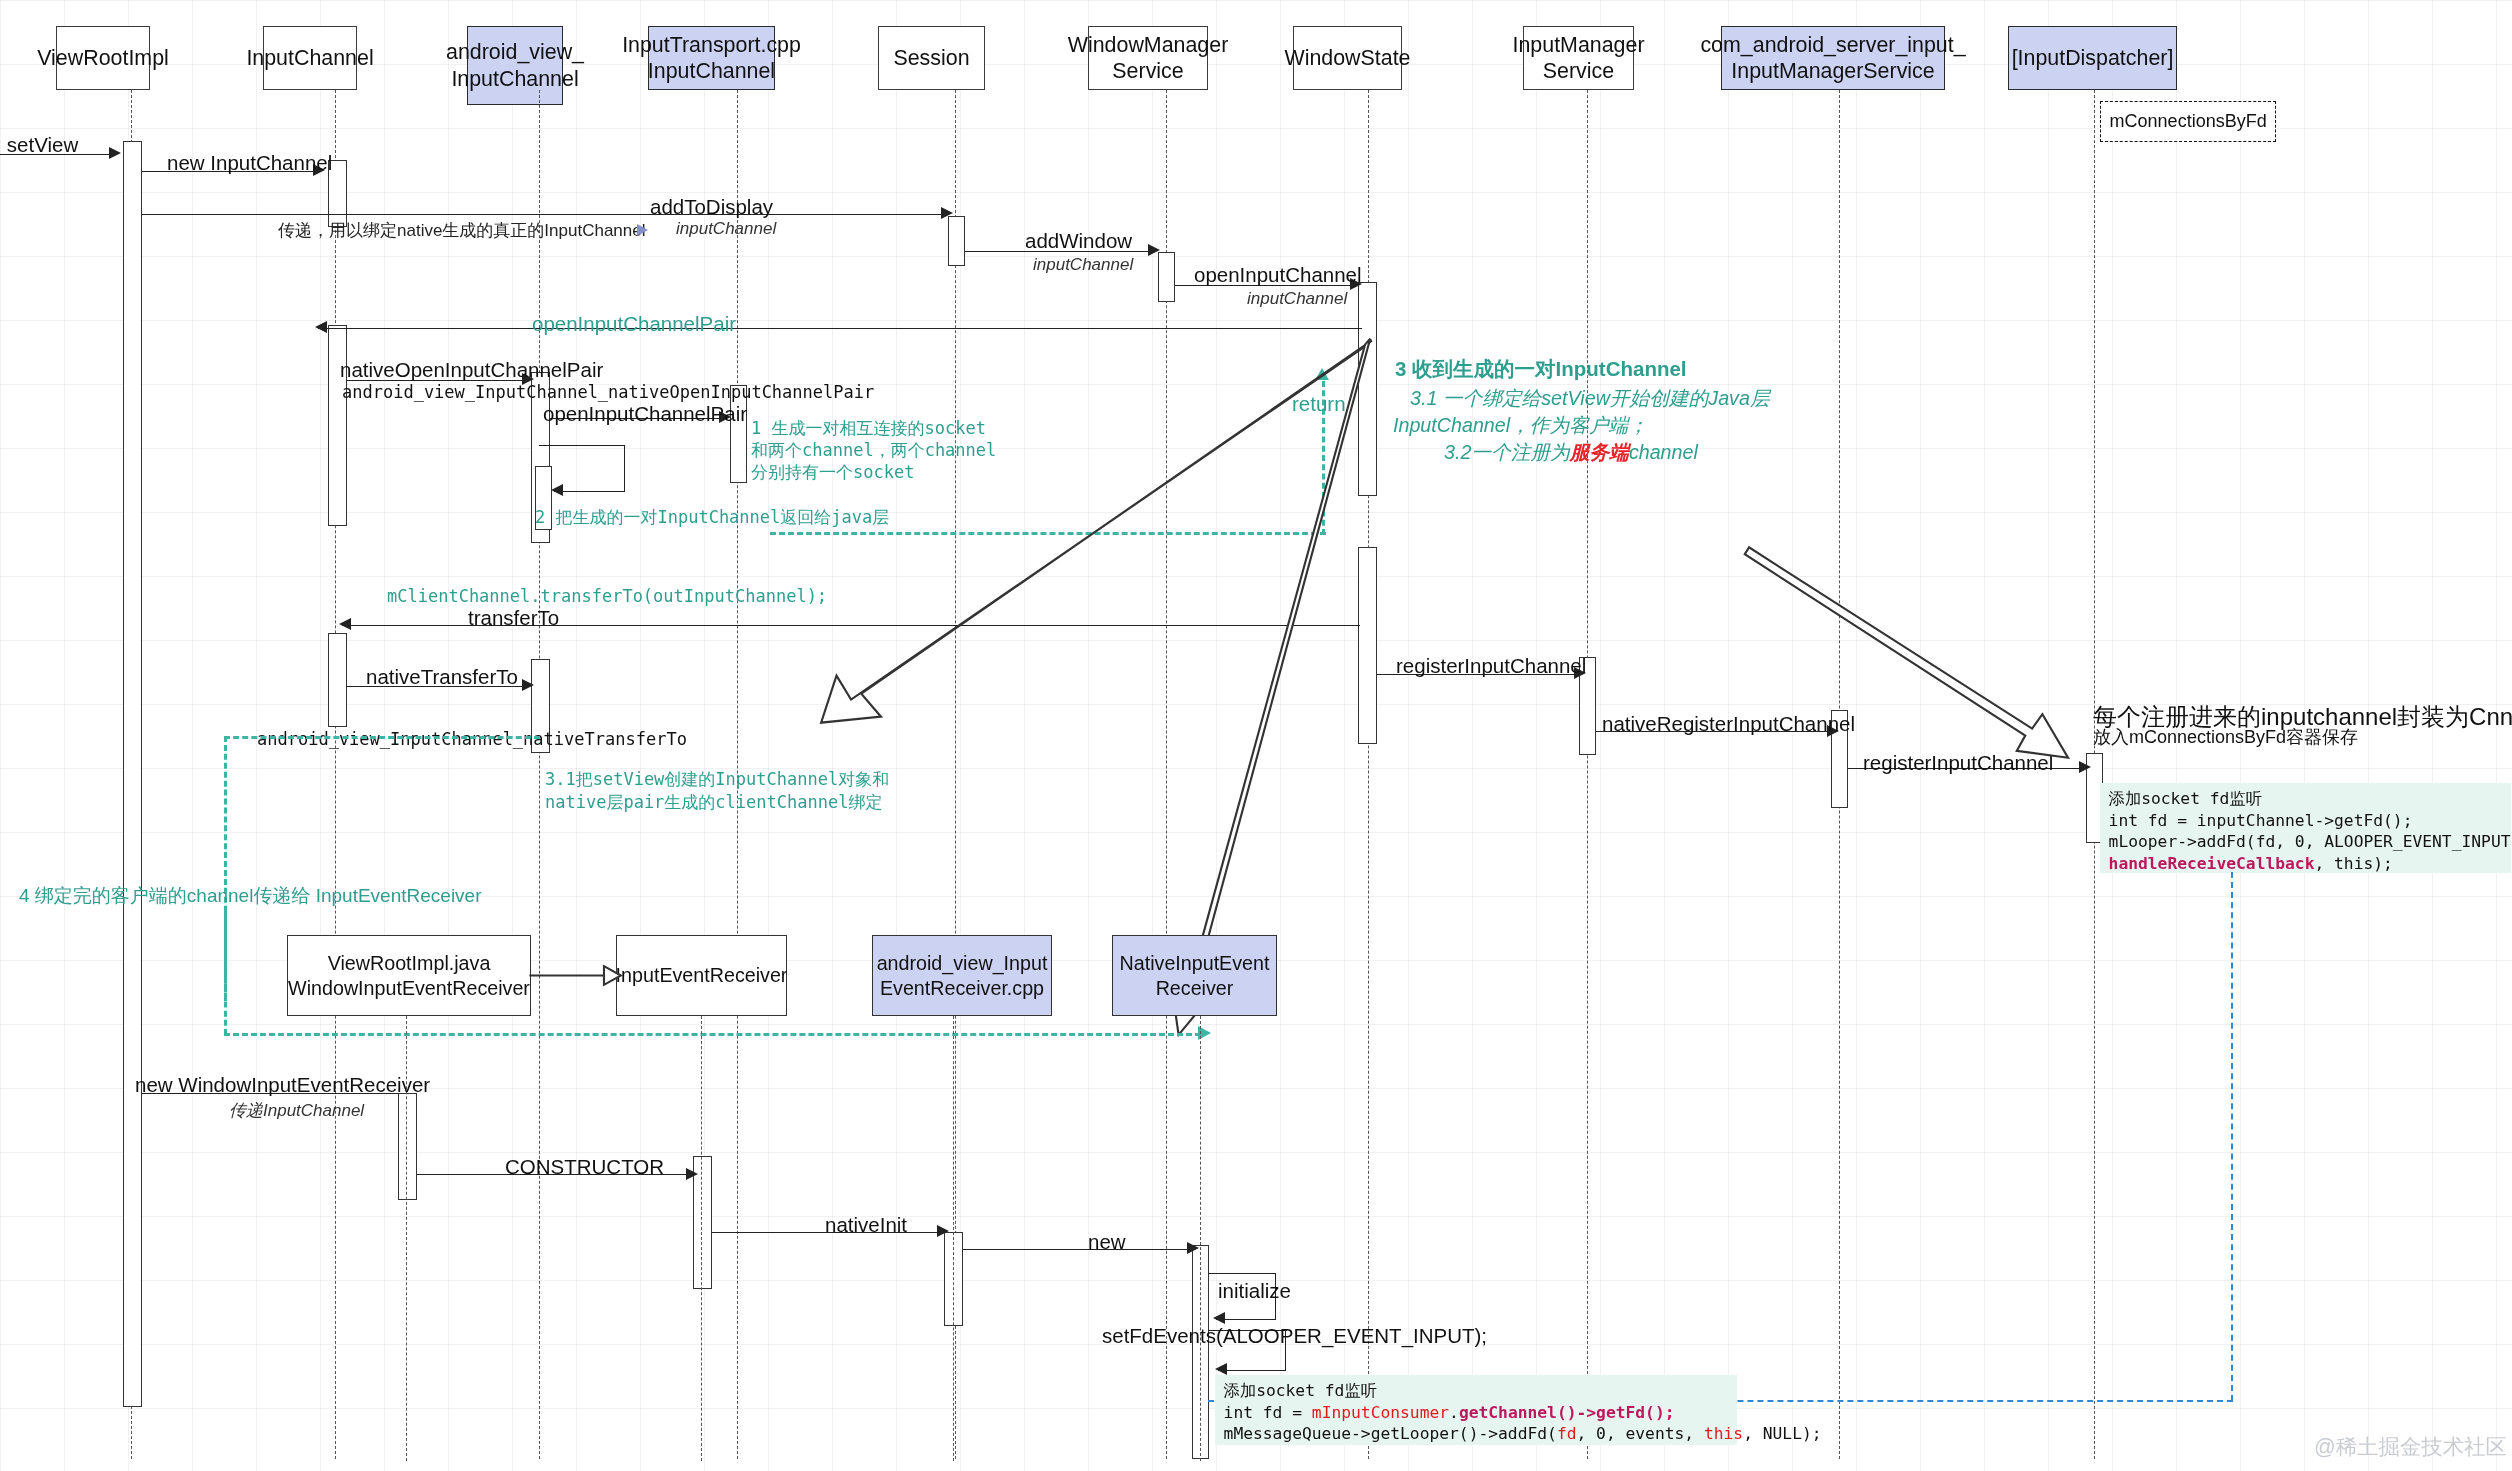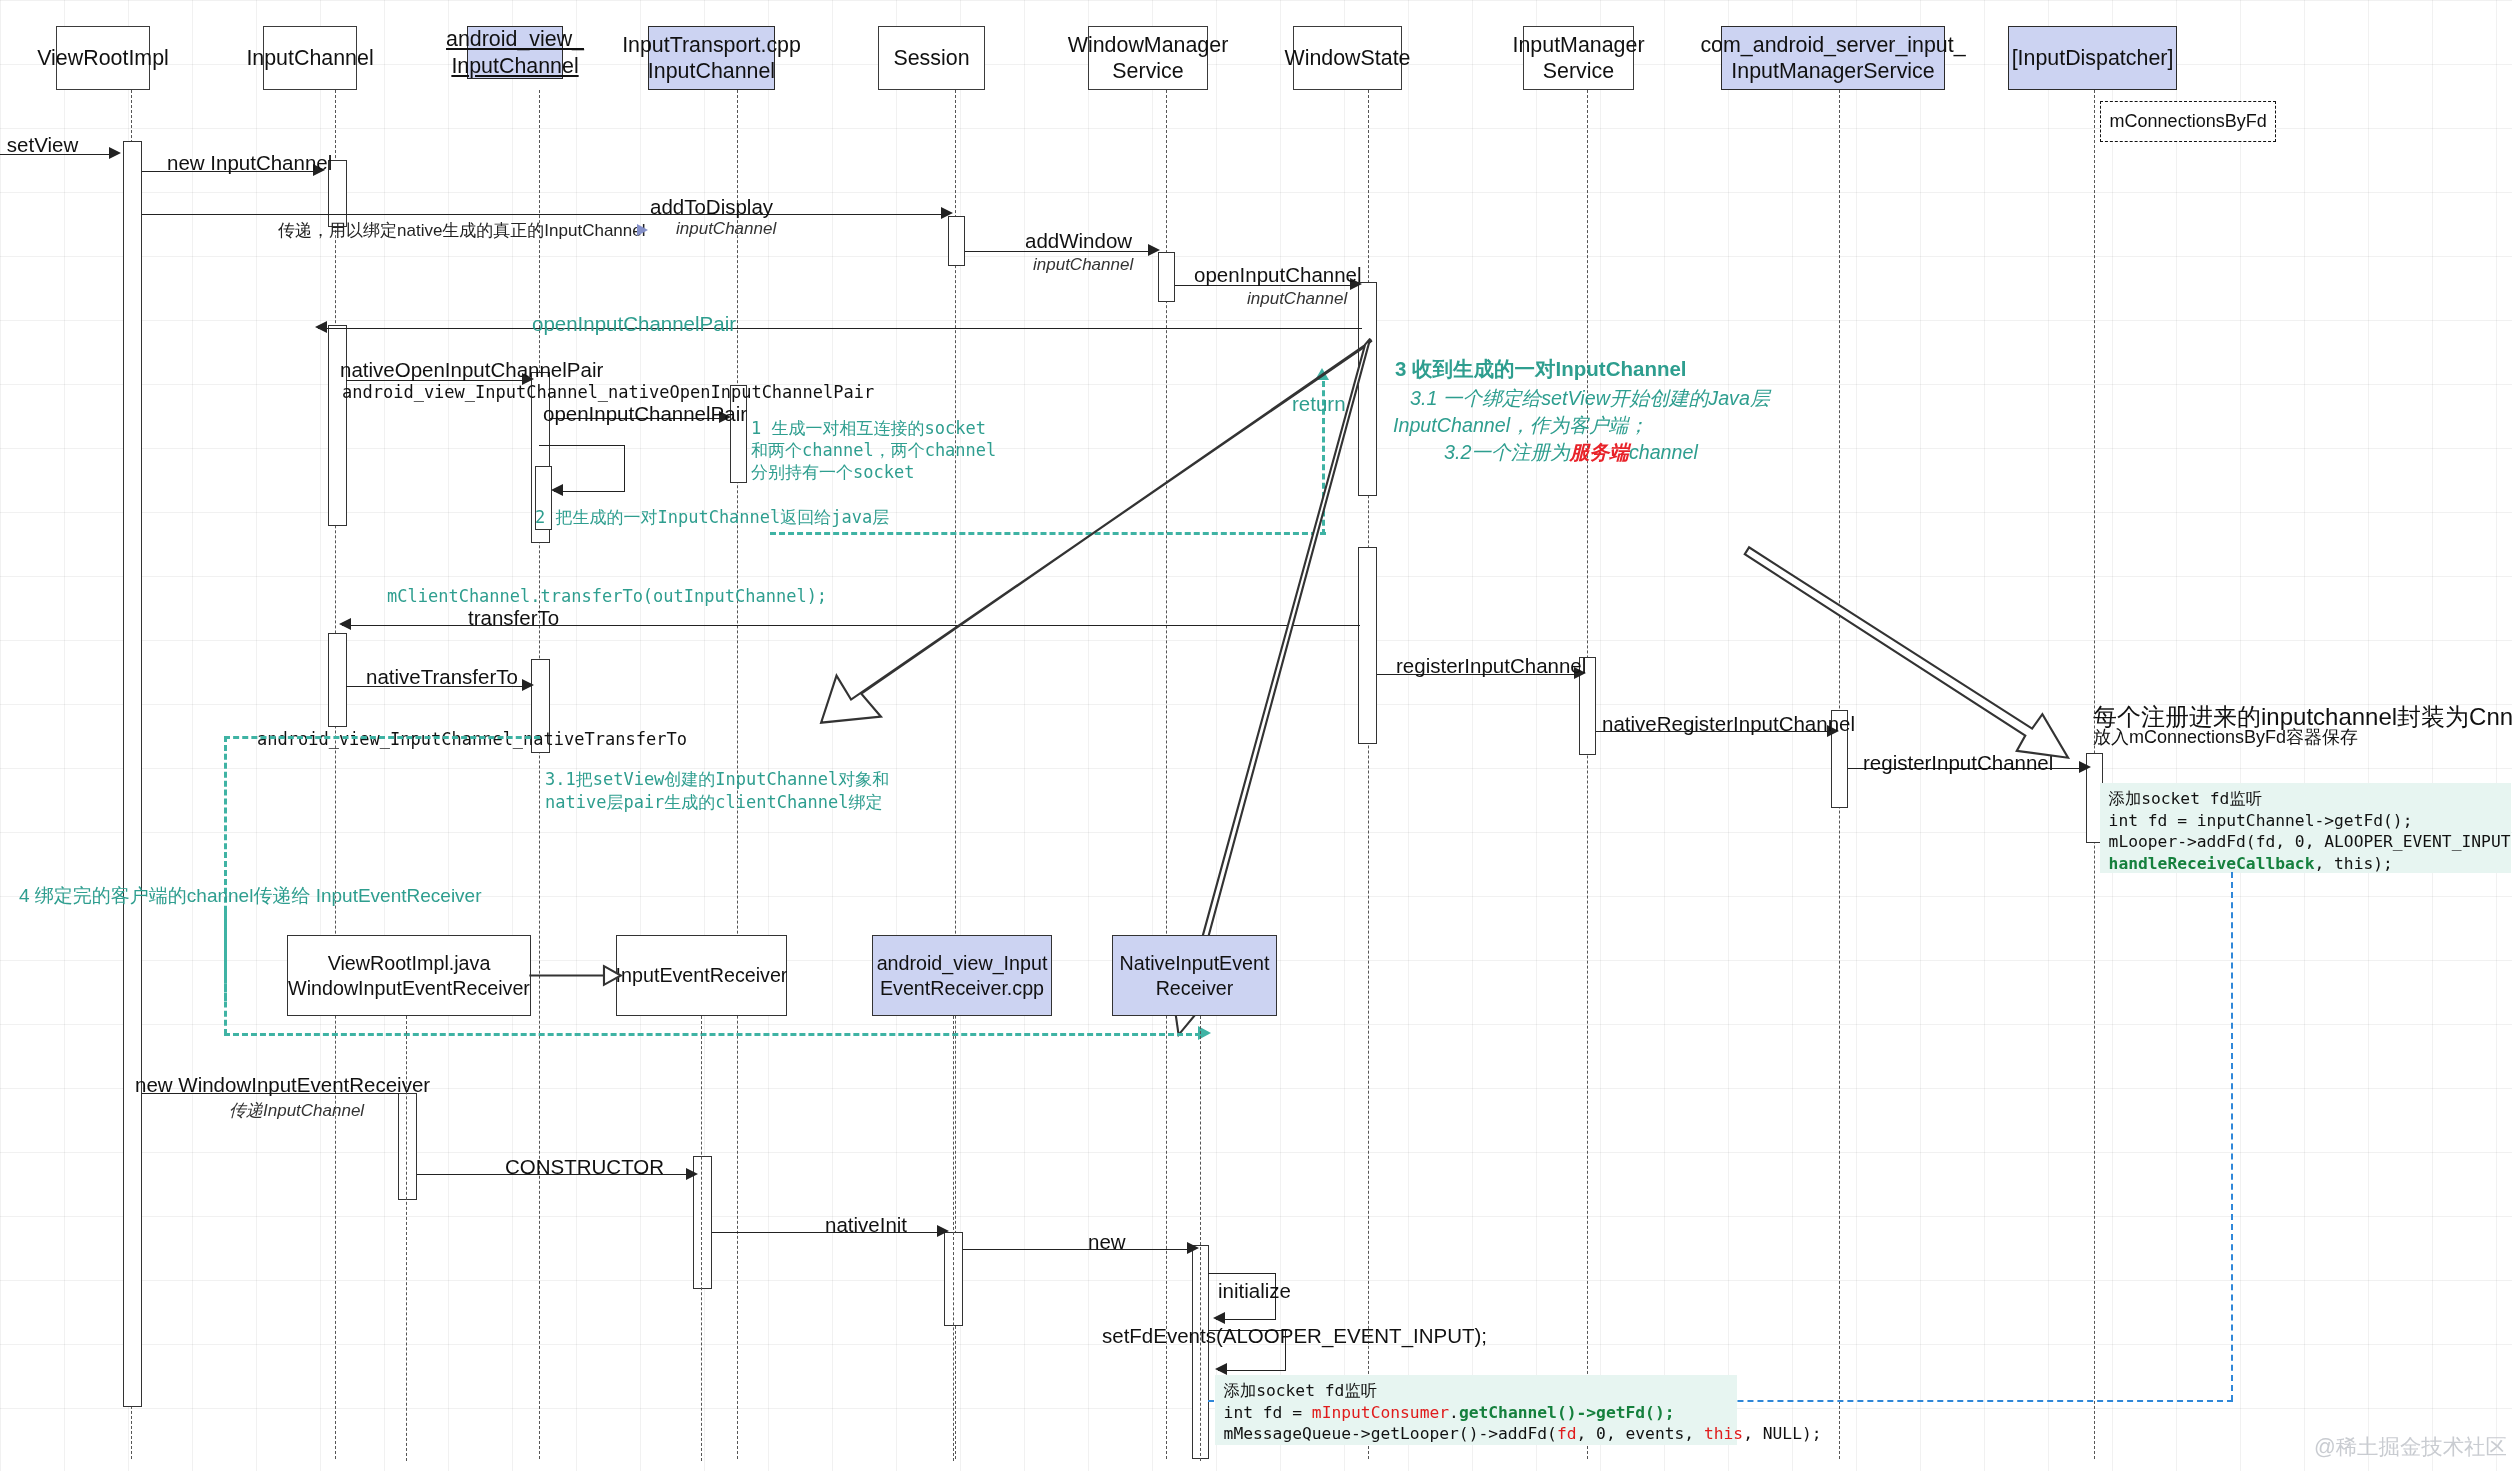--- a/index.html
+++ b/index.html
@@ -115,21 +115,21 @@
     background:#e7f5f1;
     font-family:"DejaVu Sans Mono","Liberation Mono",monospace;
     font-size:16.3px;
     line-height:1.32;
     color:#111;
     padding:5.1px 8.6px 6.8px 8.6px;
     box-sizing:border-box;
     white-space:pre;
   }
   .codebox .r{color:#e01b1b;}
-  .codebox .rb{color:#15803d;font-weight:bold;}
+  .codebox .rb{color:#be185d;font-weight:bold;}
 
   
   .notebox{
     position:absolute;
     border:2.6px dashed #111;
     background:#fff;
     box-sizing:border-box;
     padding:5.1px 8.6px;
     font-size:18px;
     line-height:1.38;
@@ -197,21 +197,21 @@
 <body>
 
 <div id="canvas">
 
   <div class="head" style="left:56px;top:26px;width:94px;height:64px;">
     <span>ViewRootImpl</span>
   </div>
   <div class="head" style="left:263px;top:26px;width:94px;height:64px;">
     <span>InputChannel</span>
   </div>
-  <div class="head blue" style="left:467px;top:26px;width:96px;height:53px;text-decoration:underline;">
+  <div class="head blue" style="left:467px;top:26px;width:96px;height:79px;">
     <span style="white-space:pre-line;">android_view_
 InputChannel</span>
   </div>
   <div class="head blue" style="left:648px;top:26px;width:127px;height:64px;">
     <span style="white-space:pre-line;">InputTransport.cpp
 InputChannel</span>
   </div>
   <div class="head" style="left:878px;top:26px;width:107px;height:64px;">
     <span>Session</span>
   </div>

